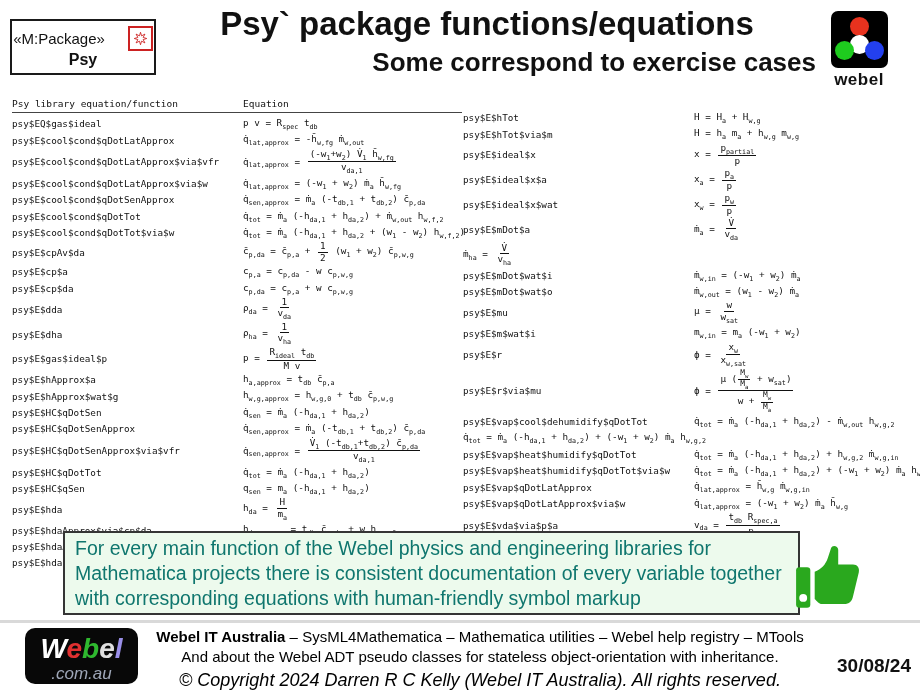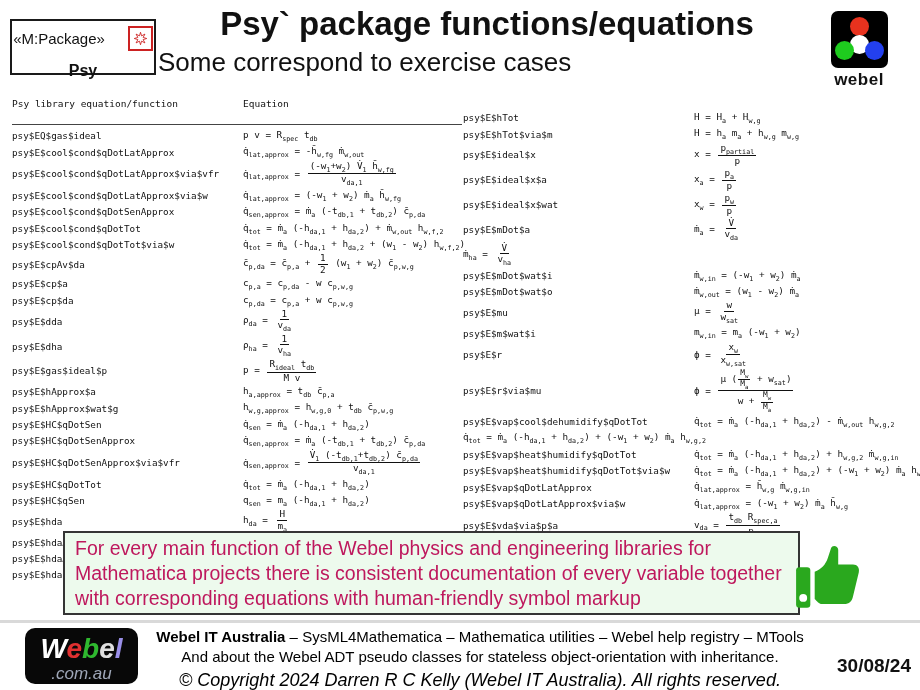--- a/index.html
+++ b/index.html
@@ -7,51 +7,51 @@
        font-family:"Liberation Sans",sans-serif;color:#111;overflow:hidden}
 
   
   .pkgbox{position:absolute;left:10px;top:19px;width:142px;height:52px;border:2px solid #1a1a1a;background:#fff}
   .pkg-top{display:flex;align-items:center;justify-content:center;gap:23px;margin-top:5px}
   .pkg-st{font-size:15px}
   .spikey-box{width:21px;height:21px;border:2px solid #cc2222;display:flex;align-items:center;justify-content:center;background:#fff}
 
   
   .title{position:absolute;left:158px;right:104px;top:7px;text-align:center;font-weight:bold;font-size:33px;line-height:1.05}
-  .subtitle{position:absolute;left:158px;right:104px;top:47px;text-align:left;font-weight:normal;font-size:26px}
+  .subtitle{position:absolute;left:158px;right:104px;top:47px;text-align:right;font-weight:bold;font-size:26px}
 
   
   .toplogo{position:absolute;left:827px;top:11px;width:64px;text-align:center}
   .toplogo .sq{width:57px;height:57px;background:#000;border-radius:7px;position:relative;margin:0 auto}
   .toplogo .c{position:absolute;border-radius:50%;width:19px;height:19px}
   .c-red{left:19px;top:6px;background:#e8321e}
   .c-white{left:19px;top:24px;background:#fff}
   .c-green{left:4px;top:30px;background:#1ecb1e}
   .c-blue{left:34px;top:30px;background:#2340ee}
   .toplogo .lbl{font-weight:bold;font-size:17px;margin-top:2px;letter-spacing:0.5px}
 
   
   .tablecol{position:absolute;font-family:"DejaVu Sans Mono",monospace;font-size:9.3px;color:#101010}
   #leftcol{left:12px;top:98px;width:450px}
   #rightcol{left:463px;top:110px;width:456px}
-  .thead{display:grid;grid-template-columns:231px 1fr;border-bottom:1.5px solid #444;padding-bottom:15px;margin-bottom:3px;font-size:9.5px}
+  .thead{display:grid;grid-template-columns:231px 1fr;border-bottom:1.5px solid #444;padding-bottom:3px;margin-bottom:3px;font-size:9.5px}
   .trow{display:grid;grid-template-columns:231px 1fr;align-items:center;min-height:15.4px;margin-bottom:1px}
   .fn,.eq{white-space:nowrap}
   sub{font-size:0.72em;line-height:1}
   .fr{display:inline-flex;flex-direction:column;align-items:center;vertical-align:middle;margin:0 2px;line-height:1.12;text-align:center}
   .fr .fr{font-size:0.85em;margin:0 1px}
   .nu{display:block;border-bottom:1px solid #111;padding:0 2px}
   .de{display:block;padding:0 2px}
 
   
   .divider{position:absolute;left:0;top:620px;width:920px;height:3px;background:#d9d9d9}
 
   
   .callout{position:absolute;left:63px;top:531px;width:713px;height:74px;background:#edfaed;
-           border:2px solid #353535;padding:3px 10px;font-size:19.5px;line-height:1.28;color:#be185d}
+           border:2px solid #353535;padding:3px 10px;font-size:19.5px;line-height:1.28;color:#0f766e}
 
   
   .thumb{position:absolute;left:795px;top:537px;width:70px;height:78px}
 
   
   .flogo{position:absolute;left:25px;top:628px;width:113px;height:56px;background:#080808;border-radius:10px;
          text-align:center;font-style:italic;line-height:1}
   .flogo .word{font-size:28px;font-weight:bold;margin-top:7px}
   .lw{color:#fff}.le1{color:#e03030}.lb{color:#2fb82f}.le2{color:#e0e0e0}.ll{color:#9a8fe8}
   .flogo .dom{font-size:17px;color:#9fa7b8;margin-top:2px}
@@ -64,21 +64,21 @@
 
 <div class="pkgbox">
   <div class="pkg-top">
     <span class="pkg-st">«M:Package»</span>
     <span class="spikey-box">
       <svg width="15" height="15" viewBox="0 0 24 24">
         <polygon points="22,12 16.2,13.7 19.1,19.1 13.7,16.2 12,22 10.3,16.2 4.9,19.1 7.8,13.7 2,12 7.8,10.3 4.9,4.9 10.3,7.8 12,2 13.7,7.8 19.1,4.9 16.2,10.3" fill="none" stroke="#cc2222" stroke-width="1.4"></polygon>
       </svg>
     </span>
   </div>
-  <div class="pkg-name" style="text-align:center;font-weight:bold;font-size:16px;margin-top:11px">Psy</div>
+  <div class="pkg-name" style="text-align:center;font-weight:bold;font-size:16px;margin-top:0">Psy</div>
 </div>
 
 <div class="title">Psy` package functions/equations</div>
 <div class="subtitle">Some correspond to exercise cases</div>
 
 <div class="toplogo">
   <div class="sq">
     <div class="c c-red"></div>
     <div class="c c-white"></div>
     <div class="c c-green"></div>

